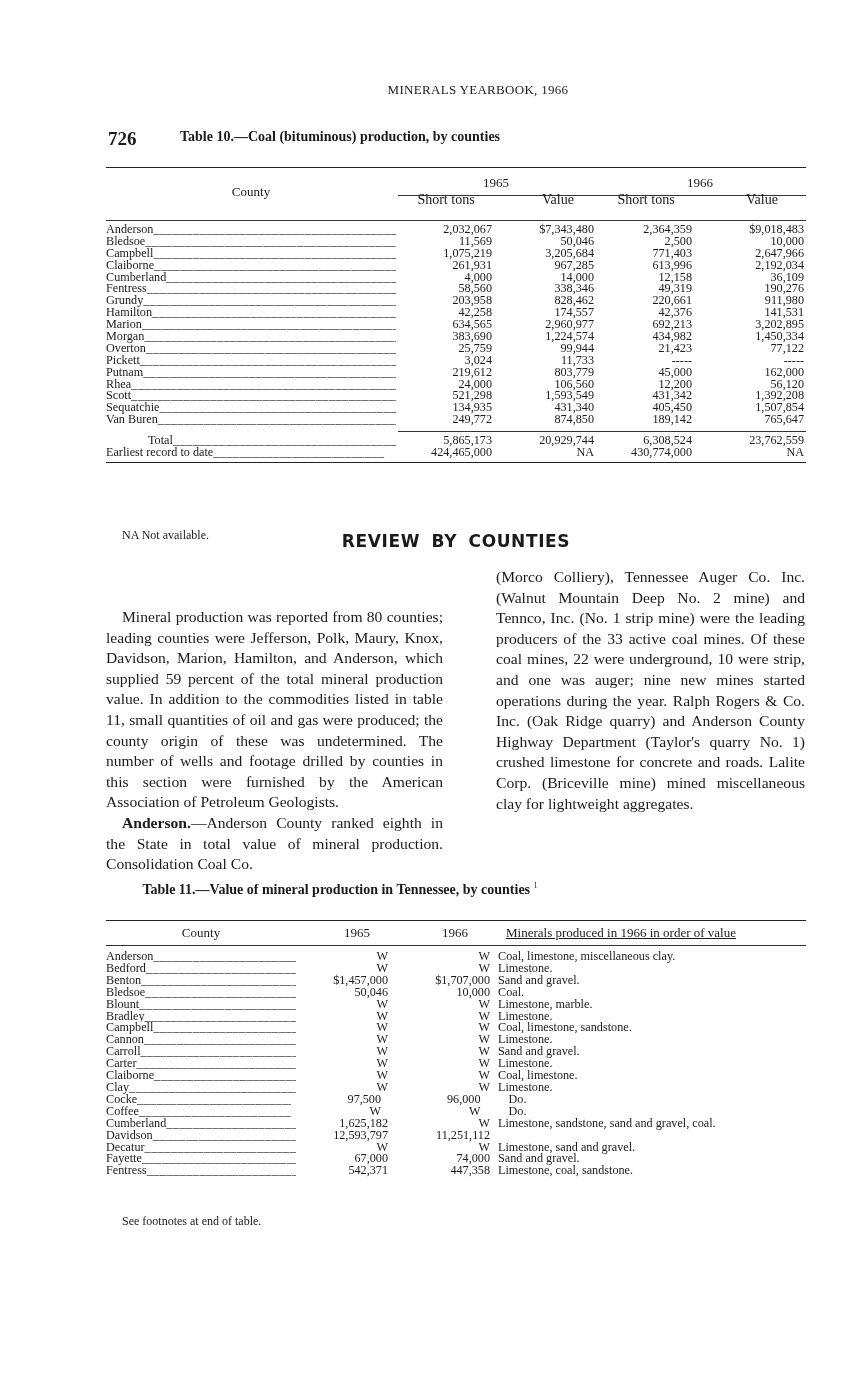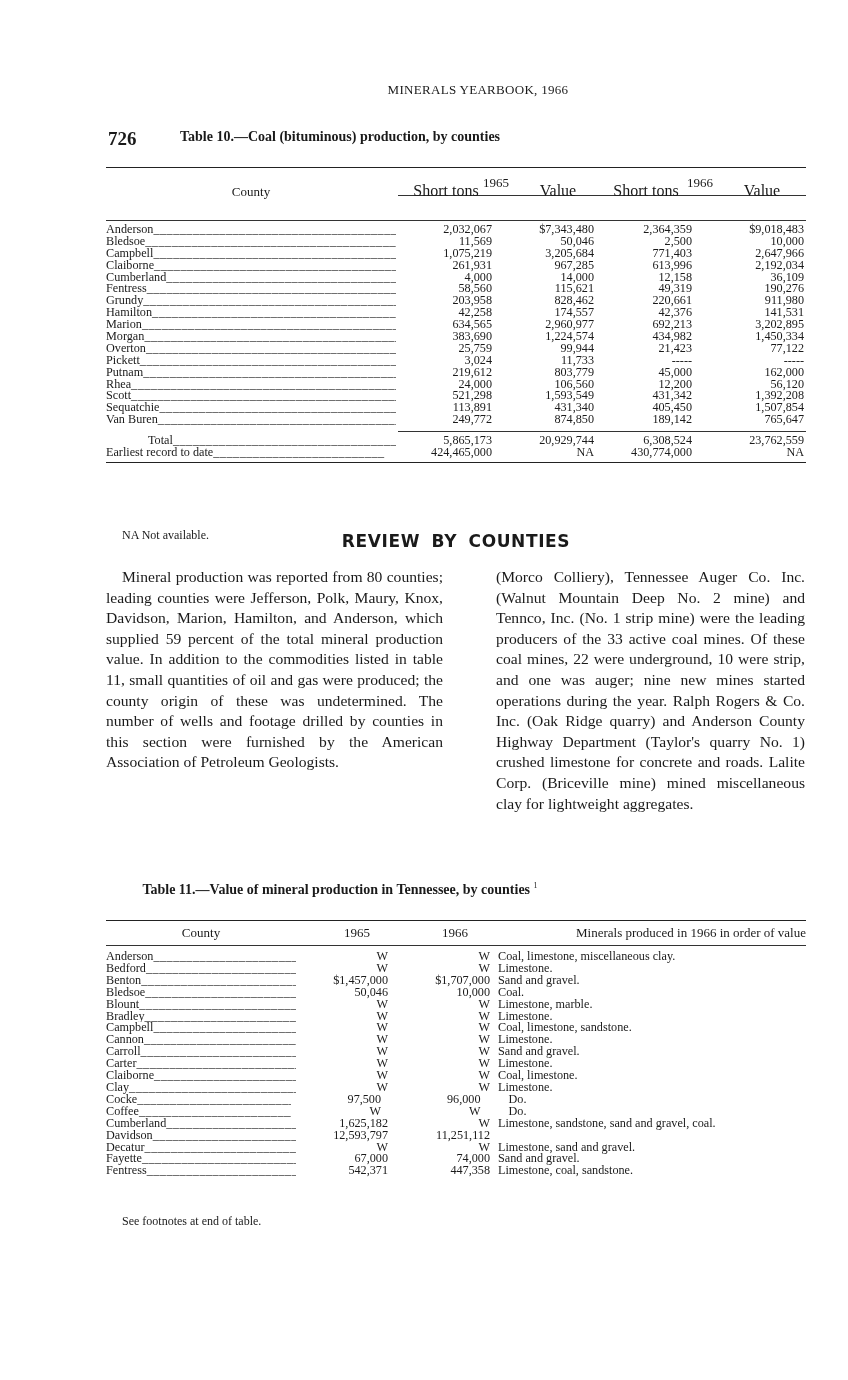--- a/index.html
+++ b/index.html
@@ -13,50 +13,50 @@
 
   
   .t10 { position: absolute; left: 106px; top: 167px; width: 700px; font-family: "Liberation Serif", serif; font-size: 12.2px; }
   .rule-thick { border-top: 1.6px solid #222; }
   .rule-thin { border-top: 1px solid #333; }
   .t10-head { position: relative; height: 52px; }
   .t10-head .county-h { position: absolute; left: 0; width: 290px; top: 16px; text-align: center; font-size: 13px; }
   .t10-head .y1965 { position: absolute; left: 292px; width: 196px; top: 7px; text-align: center; font-size: 13px; }
   .t10-head .y1966 { position: absolute; left: 488px; width: 212px; top: 7px; text-align: center; font-size: 13px; }
   .t10-head .subrule { position: absolute; left: 292px; width: 408px; top: 27px; border-top: 1px solid #333; }
-  .t10-head .sub { position: absolute; top: 14px; font-size: 16px; text-align: center; }
+  .t10-head .sub { position: absolute; top: 24px; font-size: 14px; text-align: center; }
   .t10-body { padding-top: 3px; }
   .t10-row { display: flex; height: 11.9px; line-height: 11.9px; white-space: nowrap; }
   .t10-row .name { width: 290px; overflow: hidden; }
   .t10-row .c1 { width: 96px; text-align: right; }
   .t10-row .c2 { width: 102px; text-align: right; }
   .t10-row .c3 { width: 98px; text-align: right; }
   .t10-row .c4 { width: 112px; text-align: right; }
   .leader { letter-spacing: 0.5px; }
   .total-row .name { padding-left: 42px; width: 248px; }
   .sum-rule { margin-left: 292px; width: 408px; border-top: 1px solid #333; margin-top: 5px; margin-bottom: 3px; }
   .note { position: absolute; left: 122px; top: 488px; font-family: "Liberation Serif", serif; font-size: 12px; margin-top: 40px; }
 
   .section-heading { position: absolute; left: 0; width: 848px; top: 531px; text-align: center; font-family: "DejaVu Sans", sans-serif; font-weight: bold; font-size: 17px; letter-spacing: 0.6px; word-spacing: 5px; }
   .section-heading span { position: relative; left: 32px; }
 
   .col { position: absolute; top: 567px; width: 337px; font-family: "Liberation Serif", serif; font-size: 15.6px; line-height: 20.6px; text-align: justify; }
-  .col.left { left: 106px; }
+  .col.left { left: 106px; margin-top: 40px; }
   .col.right { left: 468px; }
   .col p { margin: 0; text-indent: 16px; }
   .col p.noindent { text-indent: 0; margin-left: 28px; }
   .col b { font-weight: bold; }
 
   
   .t11 { position: absolute; left: 106px; top: 920px; width: 700px; font-family: "Liberation Serif", serif; font-size: 12.2px; }
   .t11-head { display: flex; height: 24px; line-height: 24px; font-size: 13px; }
   .t11-head .h-county { width: 190px; text-align: center; }
   .t11-head .h-1965 { width: 98px; text-align: center; padding-left: 12px; }
   .t11-head .h-1966 { width: 98px; text-align: center; }
-  .t11-head .h-min { width: 300px; text-align: right; padding-left: 2px; }
+  .t11-head .h-min { width: 300px; text-align: left; padding-left: 2px; text-decoration: underline; }
   .t11-body { padding-top: 5px; }
   .t11-row { display: flex; line-height: 11.9px; white-space: nowrap; }
   .t11-row .name { width: 190px; overflow: hidden; }
   .t11-row .v1 { width: 92px; text-align: right; }
   .t11-row .v2 { width: 102px; text-align: right; }
   .t11-row .min { width: 305px; padding-left: 8px; white-space: normal; }
   .t11-row .min.ditto { padding-left: 28px; }
   .t11-row .min .cont { display: block; padding-left: 22px; }
   .see-note { position: absolute; left: 122px; top: 1214px; font-family: "Liberation Serif", serif; font-size: 12px; }
 </style>
@@ -113,21 +113,21 @@
       <div class="t10-row">
         <span class="name"><span>Cumberland</span><span class="leader">______________________________________________</span></span>
         <span class="c1">4,000</span>
         <span class="c2">14,000</span>
         <span class="c3">12,158</span>
         <span class="c4">36,109</span>
       </div>
       <div class="t10-row">
         <span class="name"><span>Fentress</span><span class="leader">______________________________________________</span></span>
         <span class="c1">58,560</span>
-        <span class="c2">115,621</span>
+        <span class="c2">338,346</span>
         <span class="c3">49,319</span>
         <span class="c4">190,276</span>
       </div>
       <div class="t10-row">
         <span class="name"><span>Grundy</span><span class="leader">______________________________________________</span></span>
         <span class="c1">203,958</span>
         <span class="c2">828,462</span>
         <span class="c3">220,661</span>
         <span class="c4">911,980</span>
       </div>
@@ -182,21 +182,21 @@
       </div>
       <div class="t10-row">
         <span class="name"><span>Scott</span><span class="leader">______________________________________________</span></span>
         <span class="c1">521,298</span>
         <span class="c2">1,593,549</span>
         <span class="c3">431,342</span>
         <span class="c4">1,392,208</span>
       </div>
       <div class="t10-row">
         <span class="name"><span>Sequatchie</span><span class="leader">______________________________________________</span></span>
-        <span class="c1">113,891</span>
+        <span class="c1">134,935</span>
         <span class="c2">431,340</span>
         <span class="c3">405,450</span>
         <span class="c4">1,507,854</span>
       </div>
       <div class="t10-row">
         <span class="name"><span>Van Buren</span><span class="leader">______________________________________________</span></span>
         <span class="c1">249,772</span>
         <span class="c2">874,850</span>
         <span class="c3">189,142</span>
         <span class="c4">765,647</span>
@@ -218,20 +218,21 @@
     <span class="c4">NA</span>
   </div>
   <div class="rule-thick" style="margin-top:3px;"></div>
 </div>
 <div class="note">NA Not available.</div>
 
 <div class="section-heading"><span>REVIEW BY COUNTIES</span></div>
 
 <div class="col left">
   <p>Mineral production was reported from 80 counties; leading counties were Jefferson, Polk, Maury, Knox, Davidson, Marion, Hamilton, and Anderson, which supplied 59 percent of the total mineral production value. In addition to the commodities listed in table 11, small quantities of oil and gas were produced; the county origin of these was undetermined. The number of wells and footage drilled by counties in this section were furnished by the American Association of Petroleum Geologists.</p>
+  <p><b>Anderson.</b><span>—Anderson County ranked eighth in the State in total value of mineral production. Consolidation Coal Co.</span></p>
 </div>
 <div class="col right">
   <p class="noindent">(Morco Colliery), Tennessee Auger Co. Inc. (Walnut Mountain Deep No. 2 mine) and Tennco, Inc. (No. 1 strip mine) were the leading producers of the 33 active coal mines. Of these coal mines, 22 were underground, 10 were strip, and one was auger; nine new mines started operations during the year. Ralph Rogers &amp; Co. Inc. (Oak Ridge quarry) and Anderson County Highway Department (Taylor's quarry No. 1) crushed limestone for concrete and roads. Lalite Corp. (Briceville mine) mined miscellaneous clay for lightweight aggregates.</p>
 </div>
 
 <div class="table-title" style="top:881px;"><span>Table 11.—Value of mineral production in Tennessee, by counties</span> <sup style="font-size:8px;font-weight:normal;">1</sup></div>
 
 <div class="t11">
   <div class="rule-thick"></div>
   <div class="t11-head">

